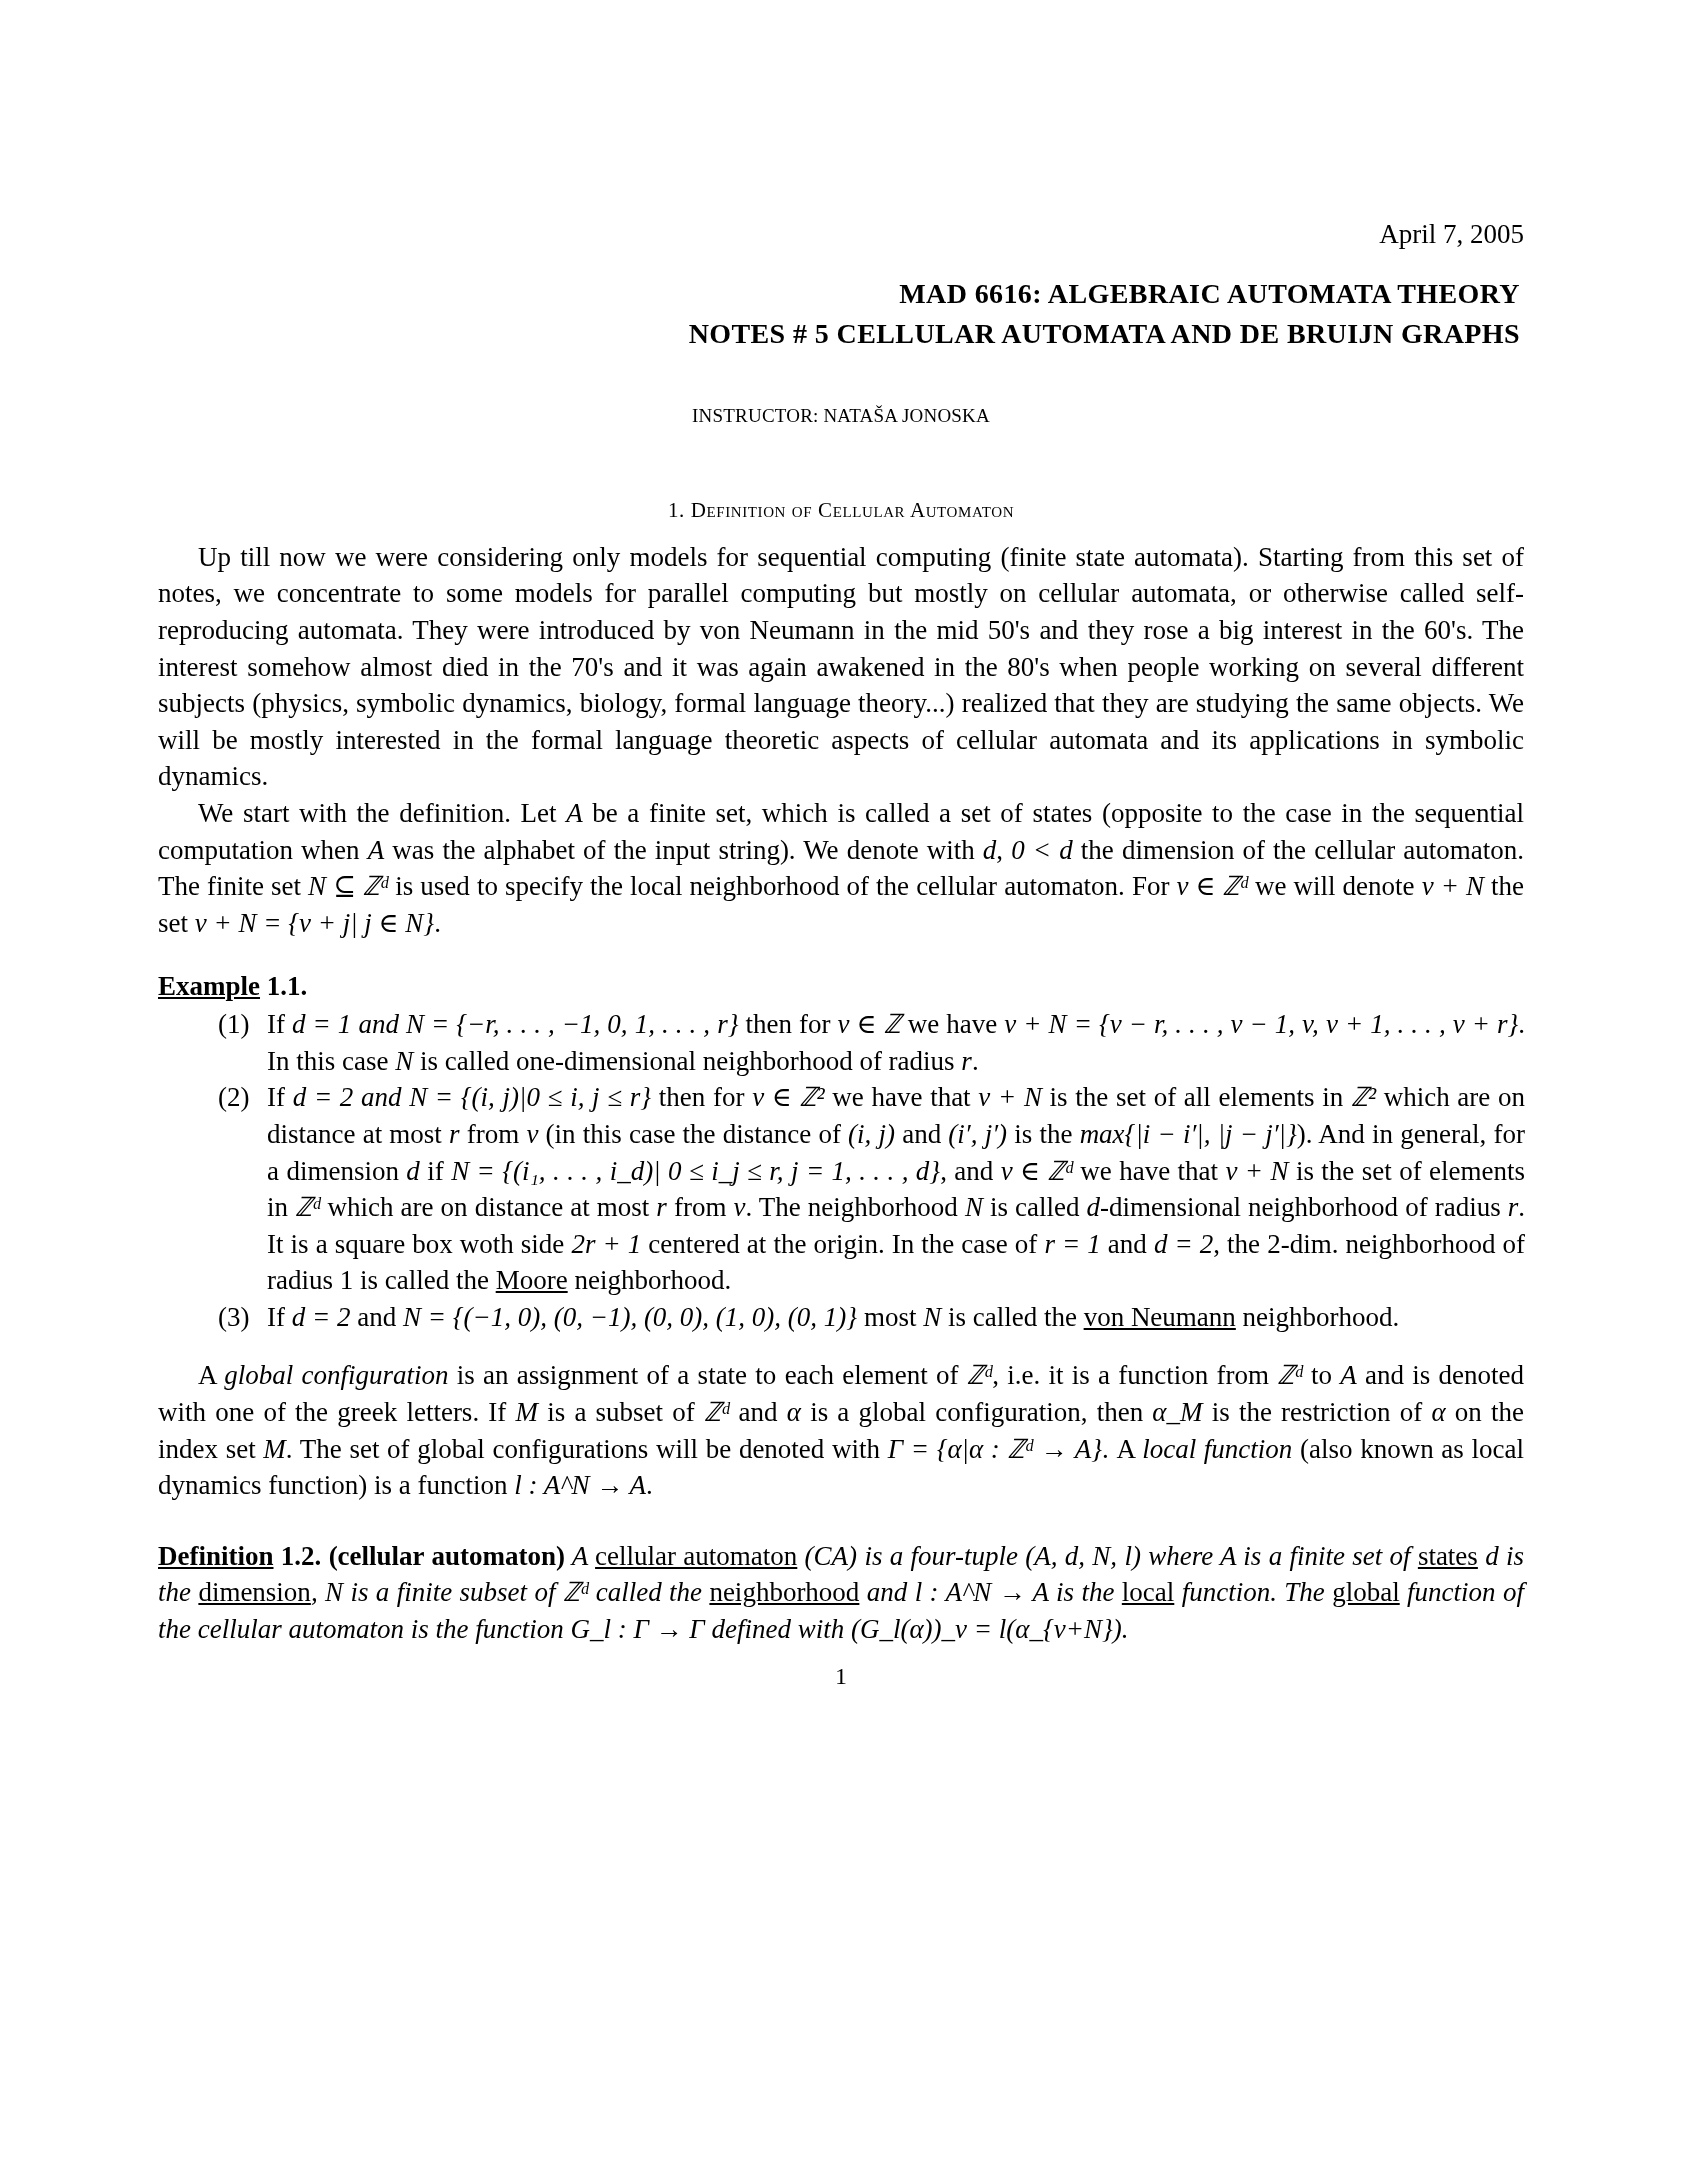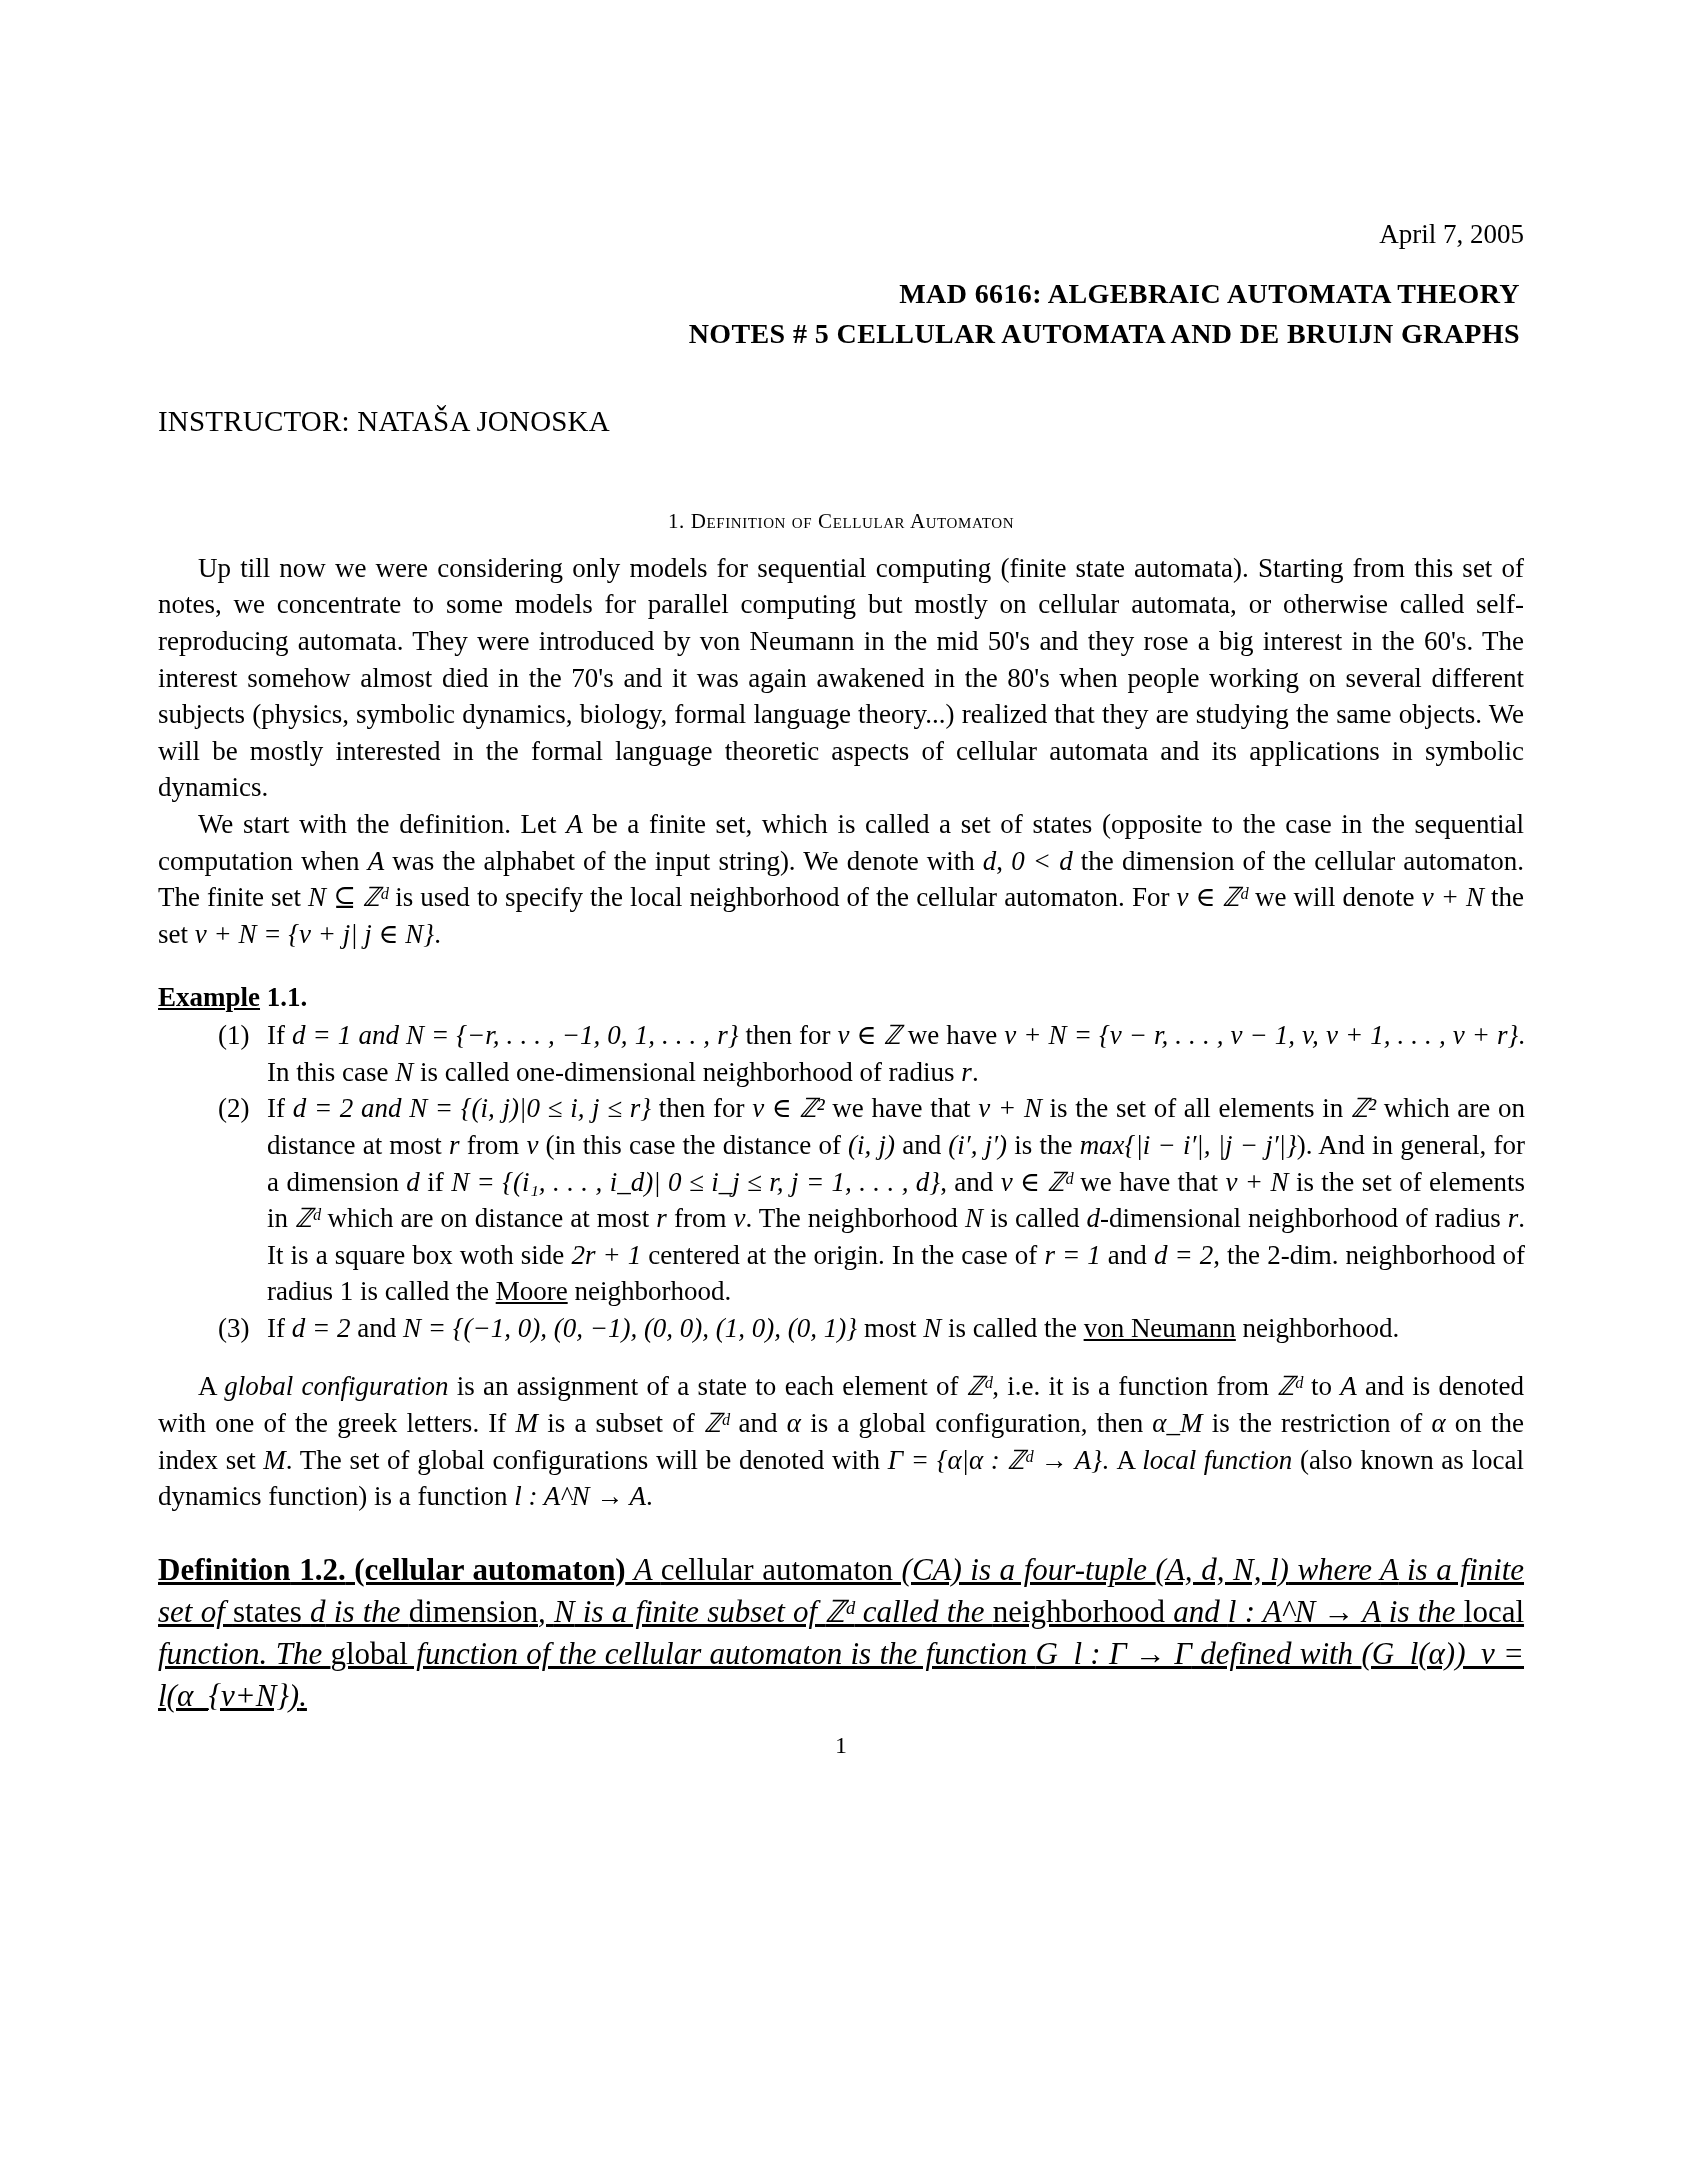--- a/index.html
+++ b/index.html
@@ -33,21 +33,22 @@
   .title {
     text-align: right;
     font-weight: bold;
     font-size: 28px;
     letter-spacing: 0.4px;
     line-height: 1.42;
     margin: 4px;
   }
   .title .tline { display: block; }
   .instructor {
-    font-size: 29px;
+    text-align: center;
+    font-size: 19px;
     letter-spacing: 0.2px;
     margin: 51px 0 0 0;
   }
   .section-head {
     text-align: center;
     font-size: 21px;
     letter-spacing: 0.6px;
     margin: 71px 0 16px 0;
   }
   .sc { font-variant: small-caps; }
@@ -95,26 +96,25 @@
     left: 24px;
     top: 0;
     width: 50px;
     text-align: left;
     font-style: normal;
   }
   ol.enum { margin-left: 36px; width: 1331px; }
 
   
   .defn {
-    font-size: 31px;
+    font-size: 27px;
     line-height: 1.355;
     text-align: justify;
     font-style: italic;
     margin: 34px 0 15px 0;
-    text-decoration: underline;
   }
   .defn .dhead {
     font-style: normal;
     font-weight: bold;
   }
   .defn .dhead u { text-decoration: underline; }
 
   .pagenum {
     text-align: center;
     font-size: 24px;

